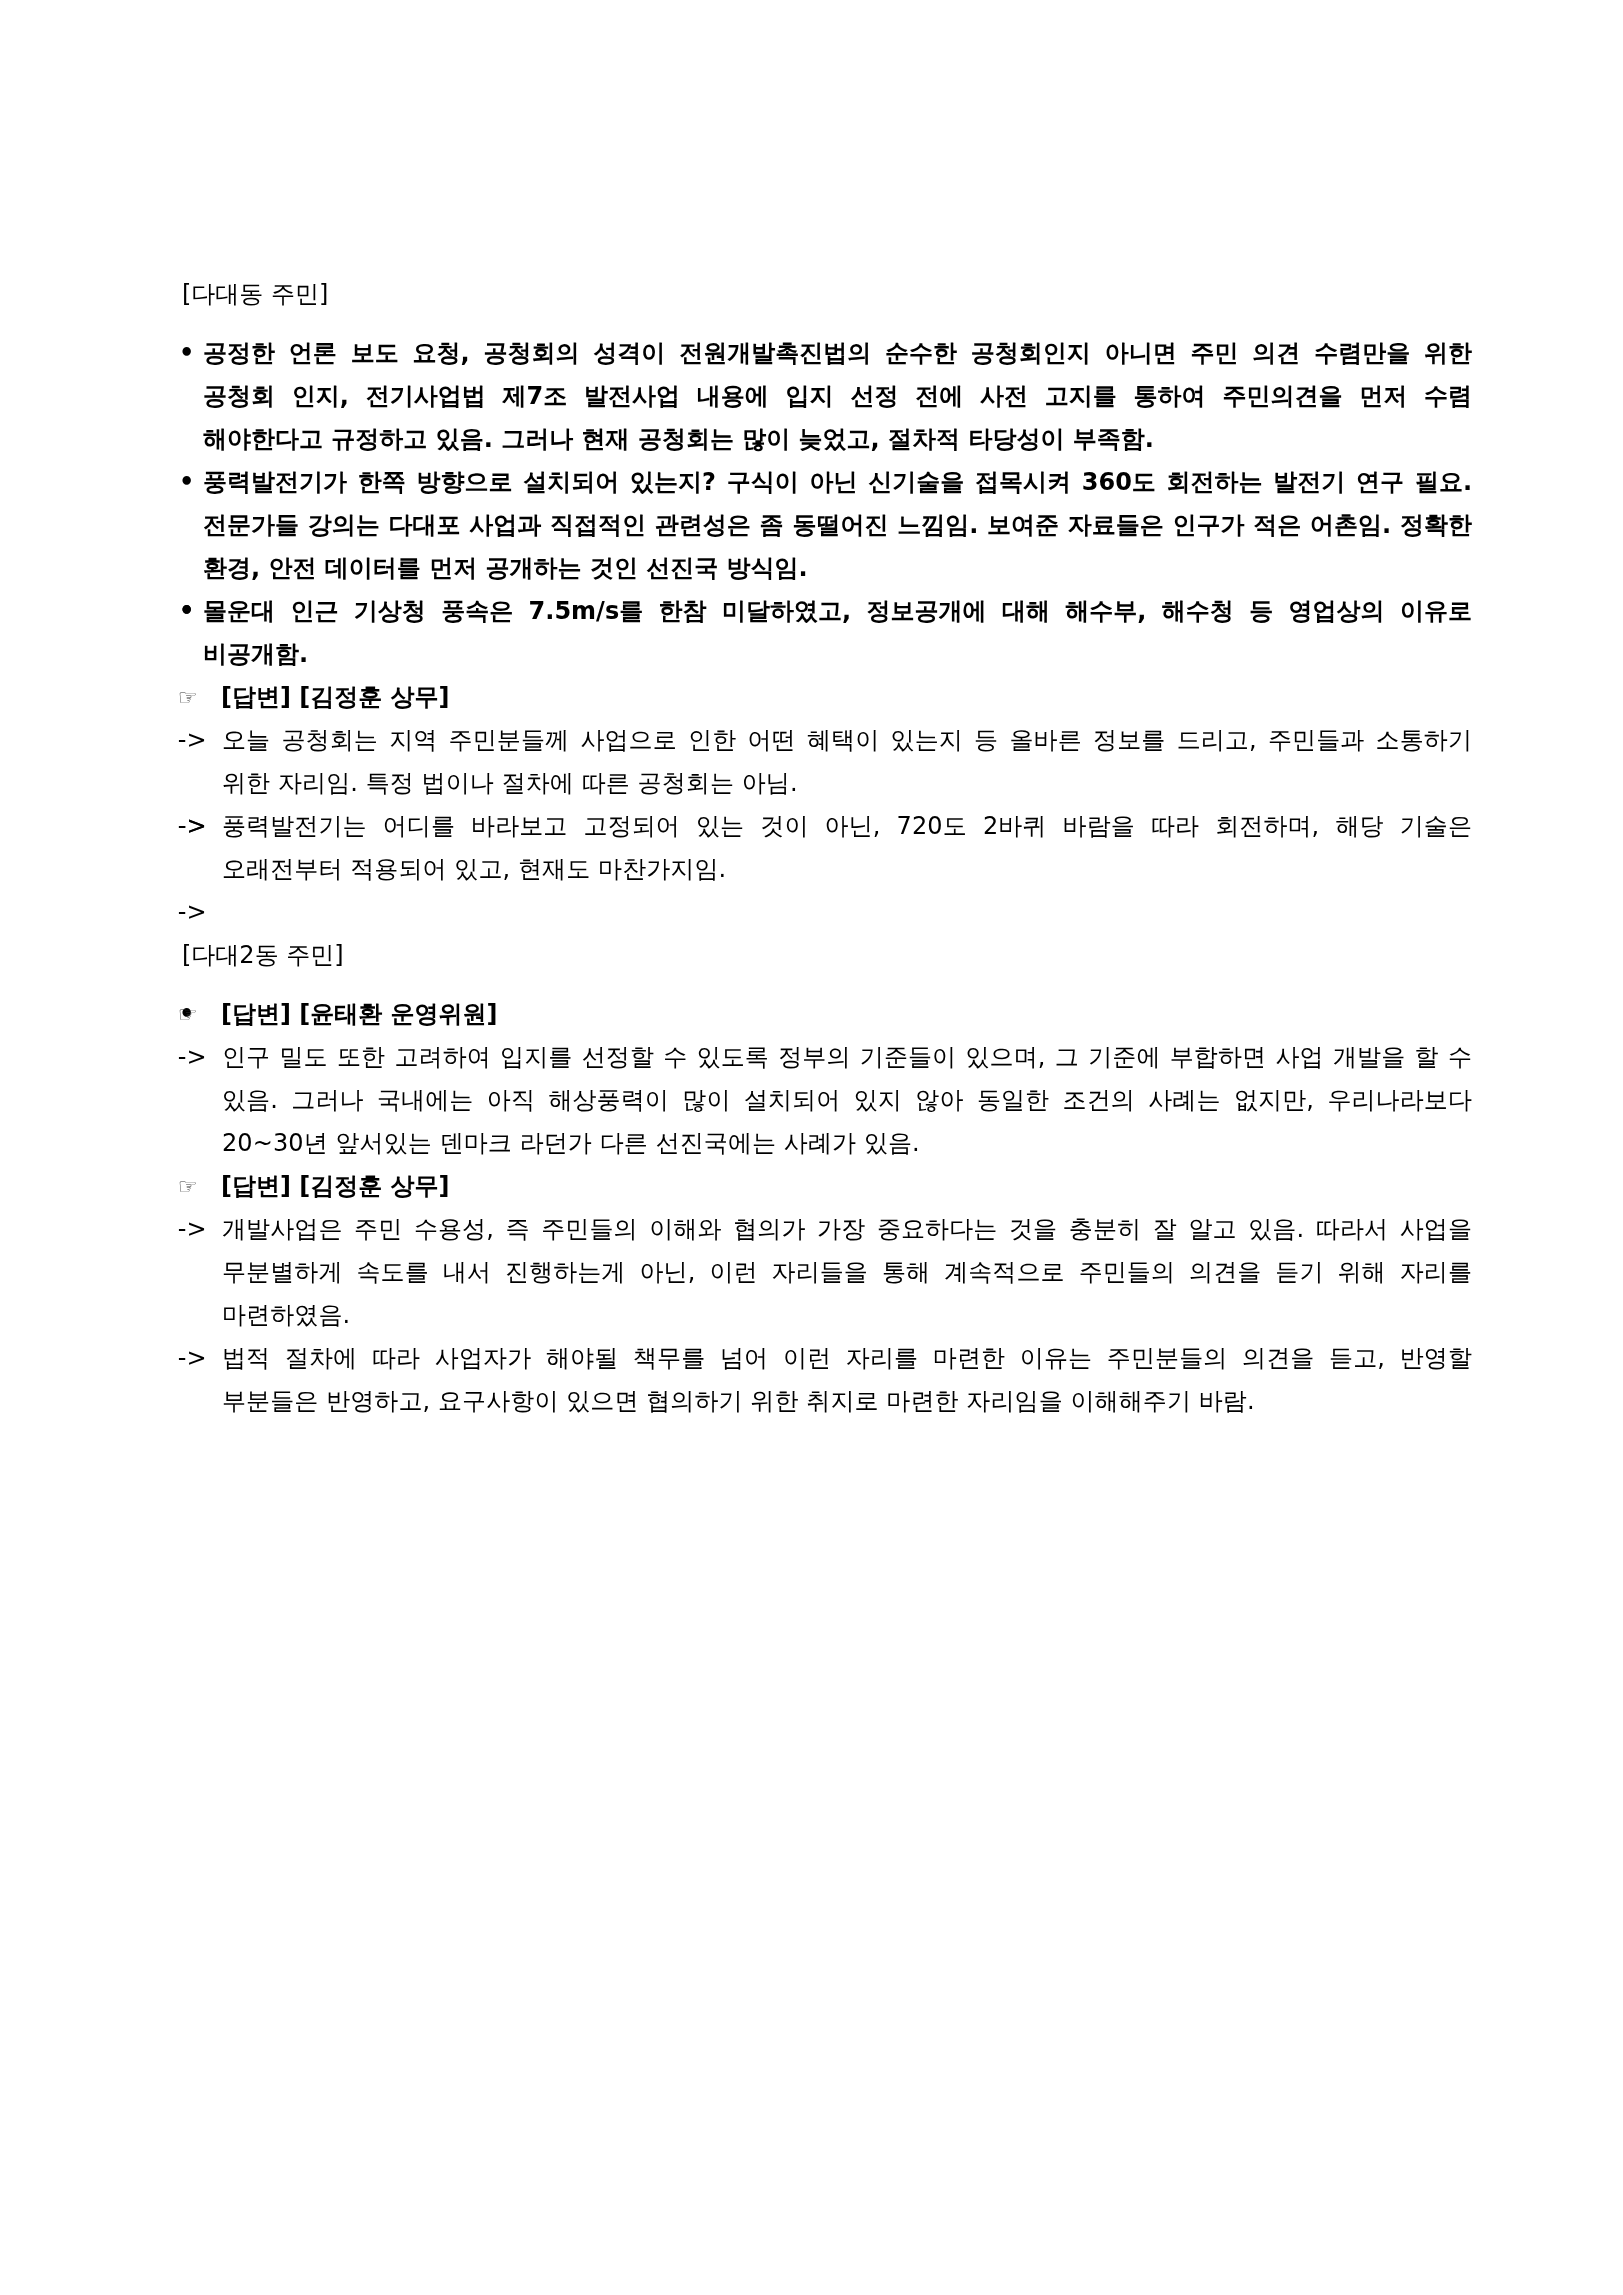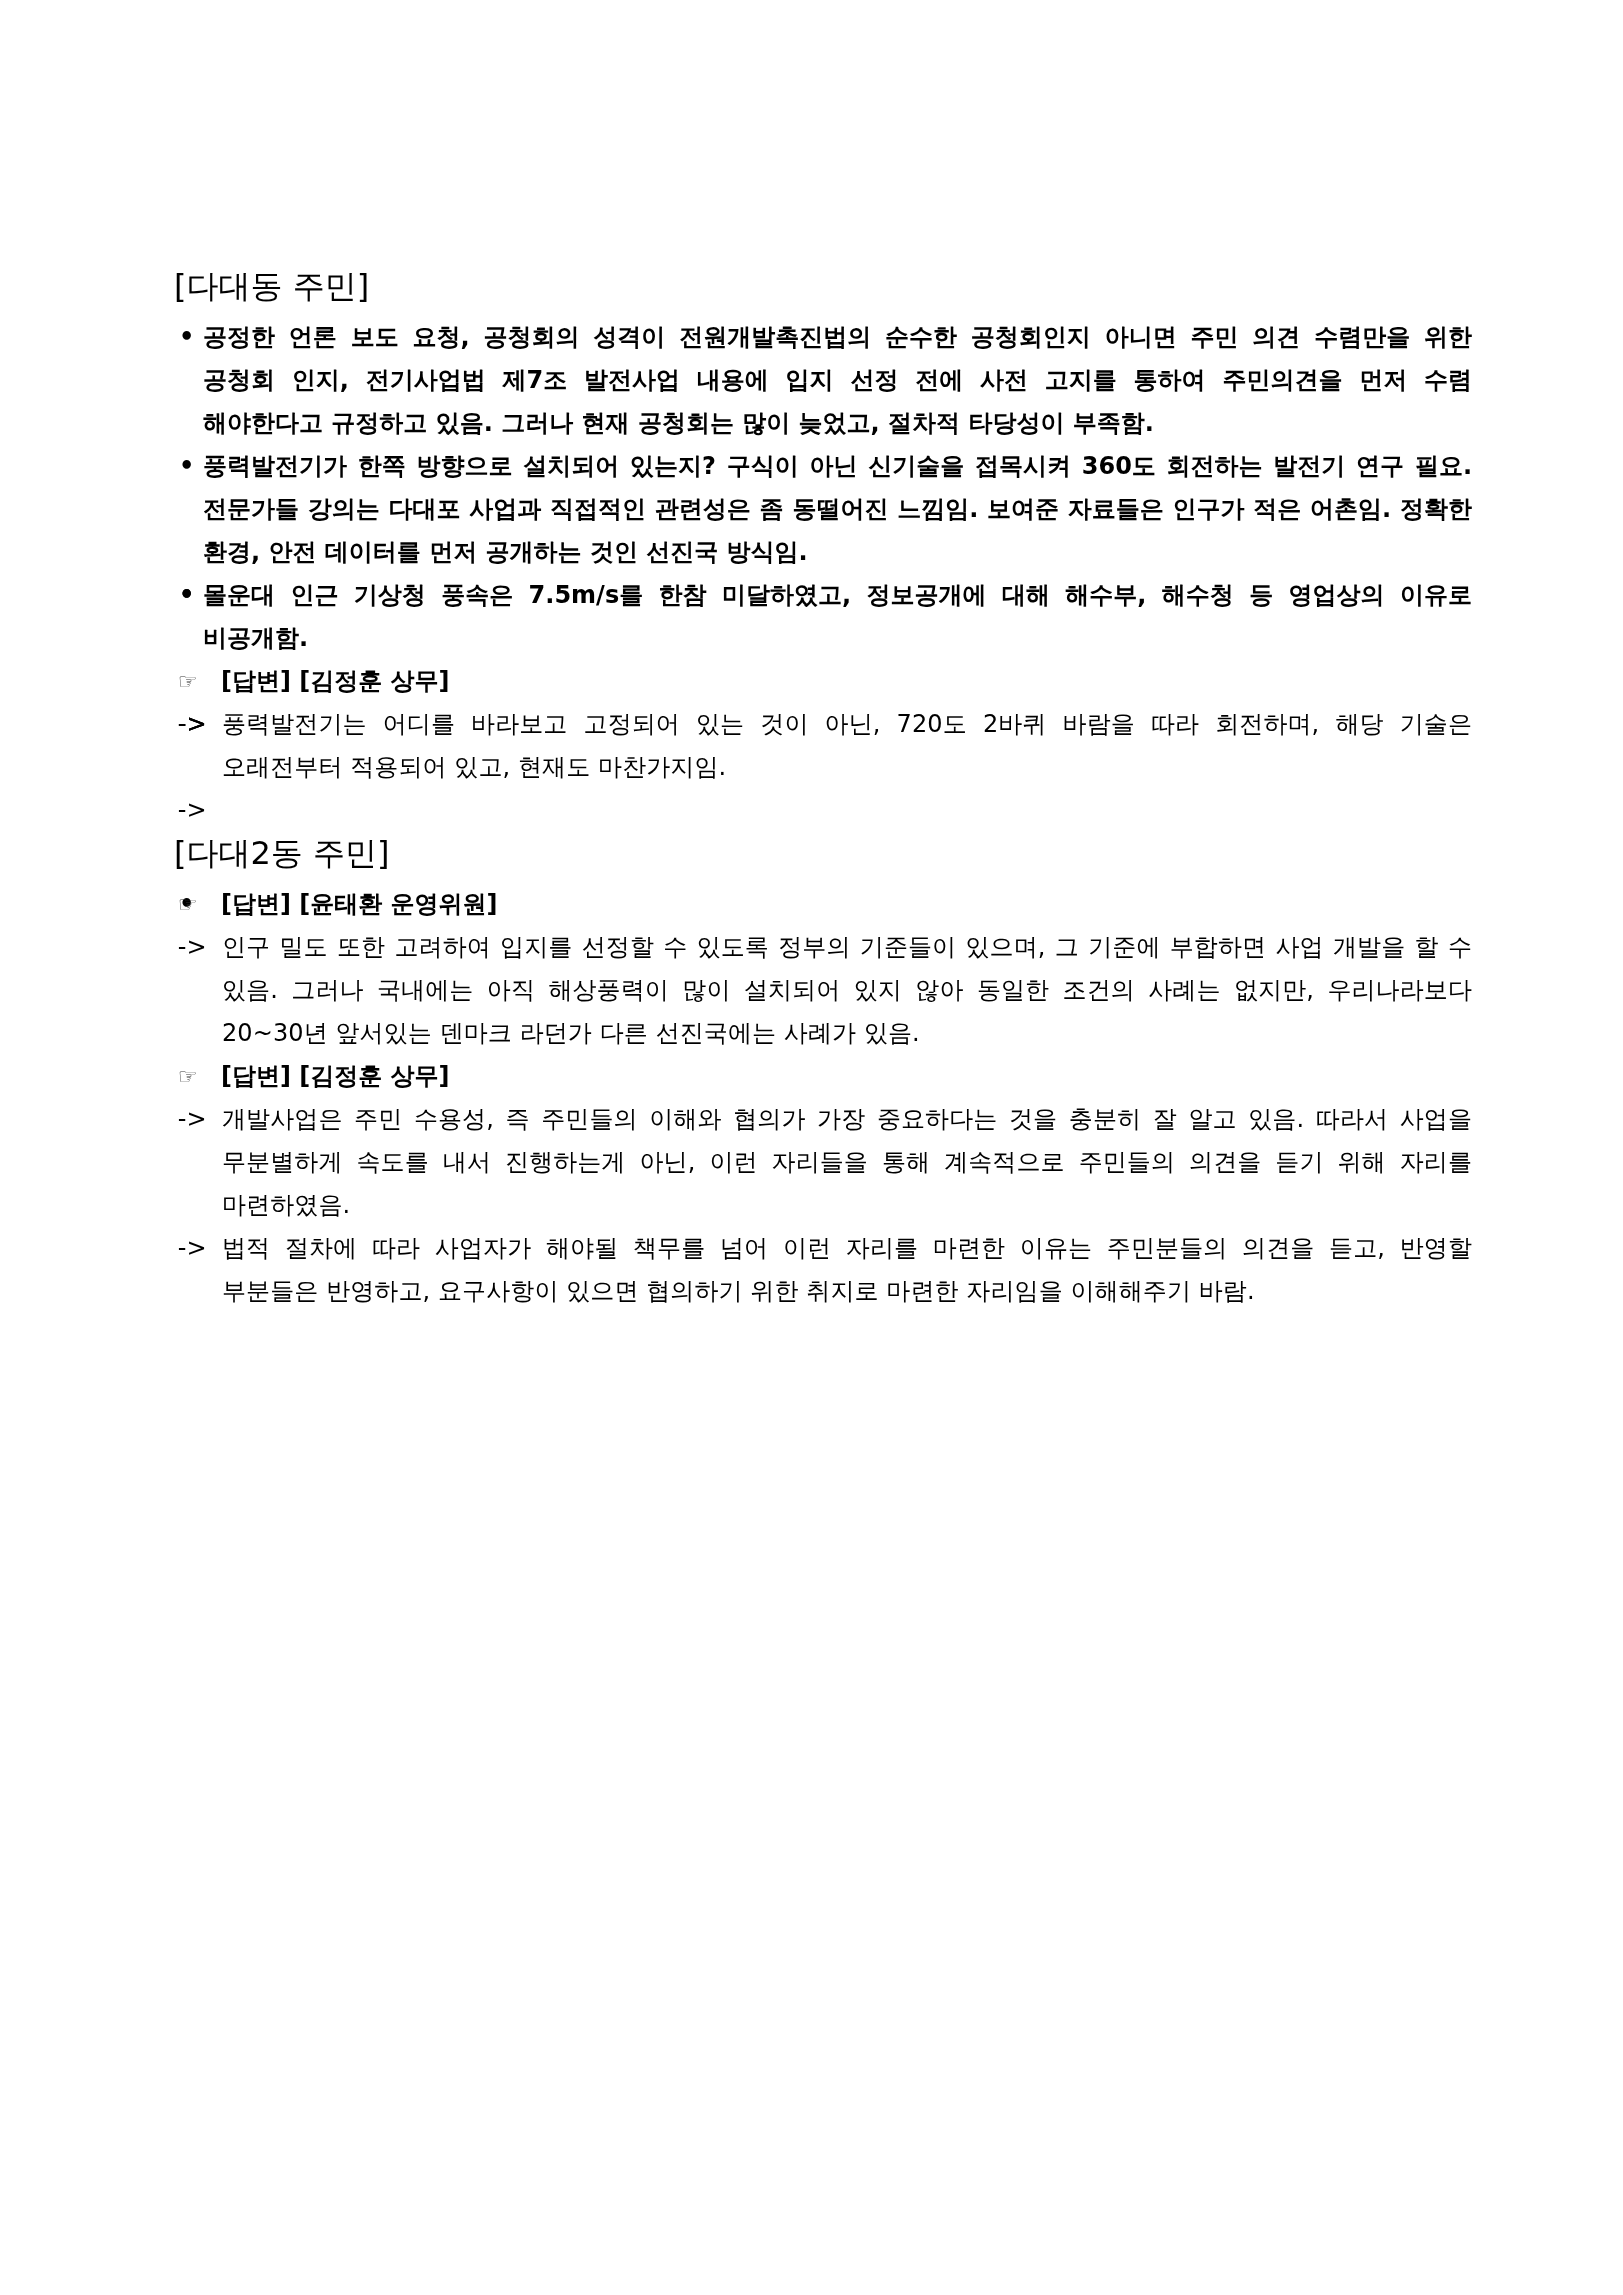--- a/index.html
+++ b/index.html
@@ -4,21 +4,21 @@
 <style>
   html, body { margin: 0; padding: 0; background: #ffffff; }
   body {
     width: 1623px; height: 2295px; position: relative; overflow: hidden;
     font-family: "DejaVu Sans", "Liberation Sans", sans-serif;
     color: #000000;
   }
   .page { position: absolute; left: 166px; top: 257px; width: 1306px; }
   .section { margin-bottom: 43px; }
   .section-title {
-    font-size: 32px; line-height: 43px; font-weight: normal; margin: 8px;
+    font-size: 24px; line-height: 43px; font-weight: normal; margin: 16px;
     white-space: nowrap;
   }
   .item {
     position: relative; font-size: 24px; line-height: 43px;
     text-align: justify; text-align-last: left; word-break: keep-all;
   }
   .item .marker { position: absolute; top: 0; line-height: 43px; }
   .q { padding-left: 37px; font-weight: bold; }
   .q .marker { left: 13px; font-weight: bold; }
   .ans-head { padding-left: 55px; font-weight: bold; }
@@ -49,20 +49,21 @@
       <span class="marker">•</span>
       <span>몰운대 인근 기상청 풍속은 7.5m/s를 한참 미달하였고, 정보공개에 대해 해수부, 해수청 등 영업상의 이유로 비공개함.</span>
     </div>
 
     <div class="item ans-head">
       <span class="marker">☞</span>
       <span>[답변] [김정훈 상무]</span>
     </div>
     <div class="item a">
       <span class="marker">-&gt;</span>
+      <span>오늘 공청회는 지역 주민분들께 사업으로 인한 어떤 혜택이 있는지 등 올바른 정보를 드리고, 주민들과 소통하기 위한 자리임. 특정 법이나 절차에 따른 공청회는 아님.</span>
     </div>
     <div class="item a">
       <span class="marker">-&gt;</span>
     </div>
     <div class="item a">
       <span class="marker">-&gt;</span>
       <span>풍력발전기는 어디를 바라보고 고정되어 있는 것이 아닌, 720도 2바퀴 바람을 따라 회전하며, 해당 기술은 오래전부터 적용되어 있고, 현재도 마찬가지임.</span>
     </div>
     <div class="item a">
       <span class="marker">-&gt;</span>

